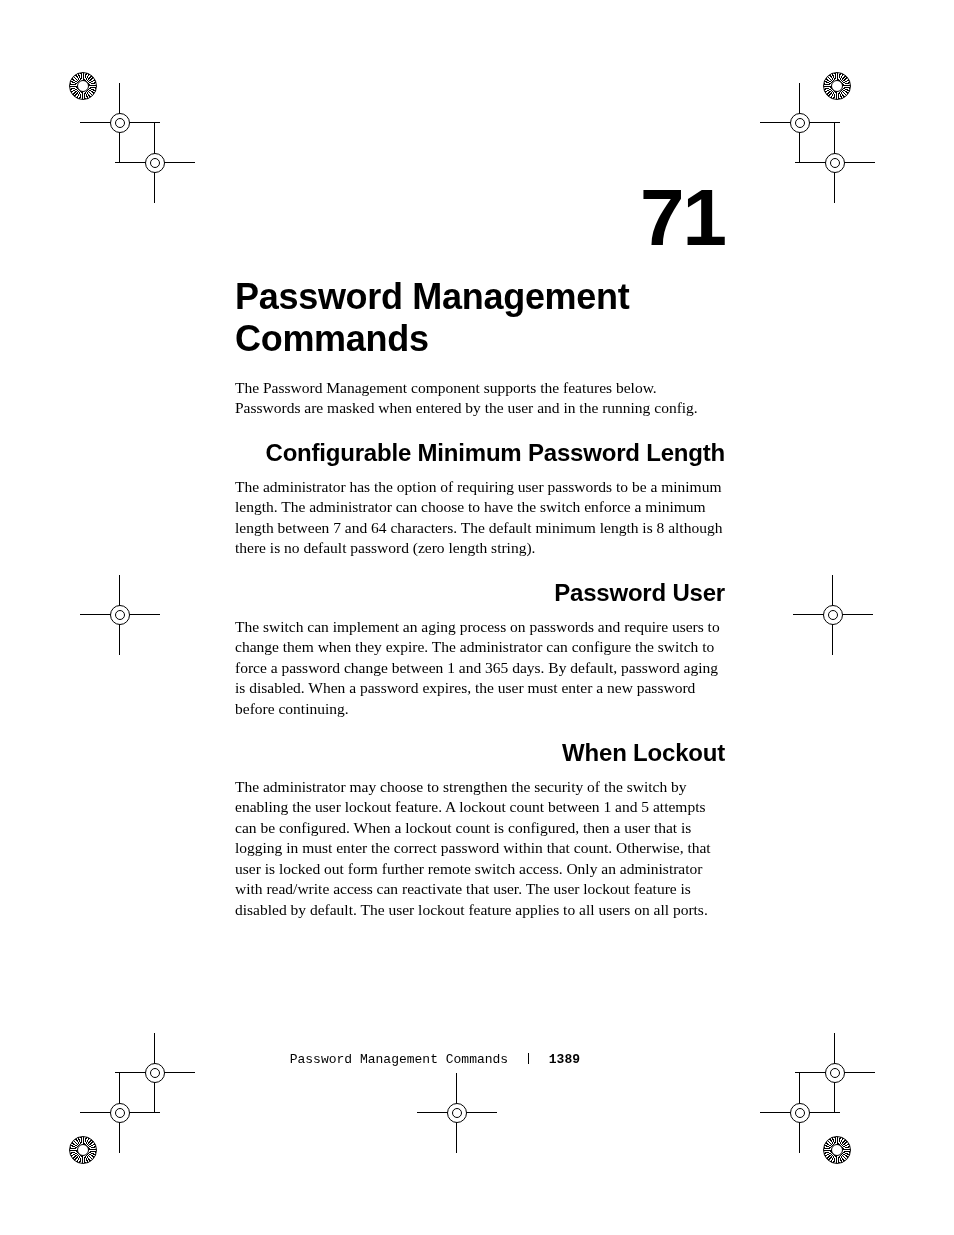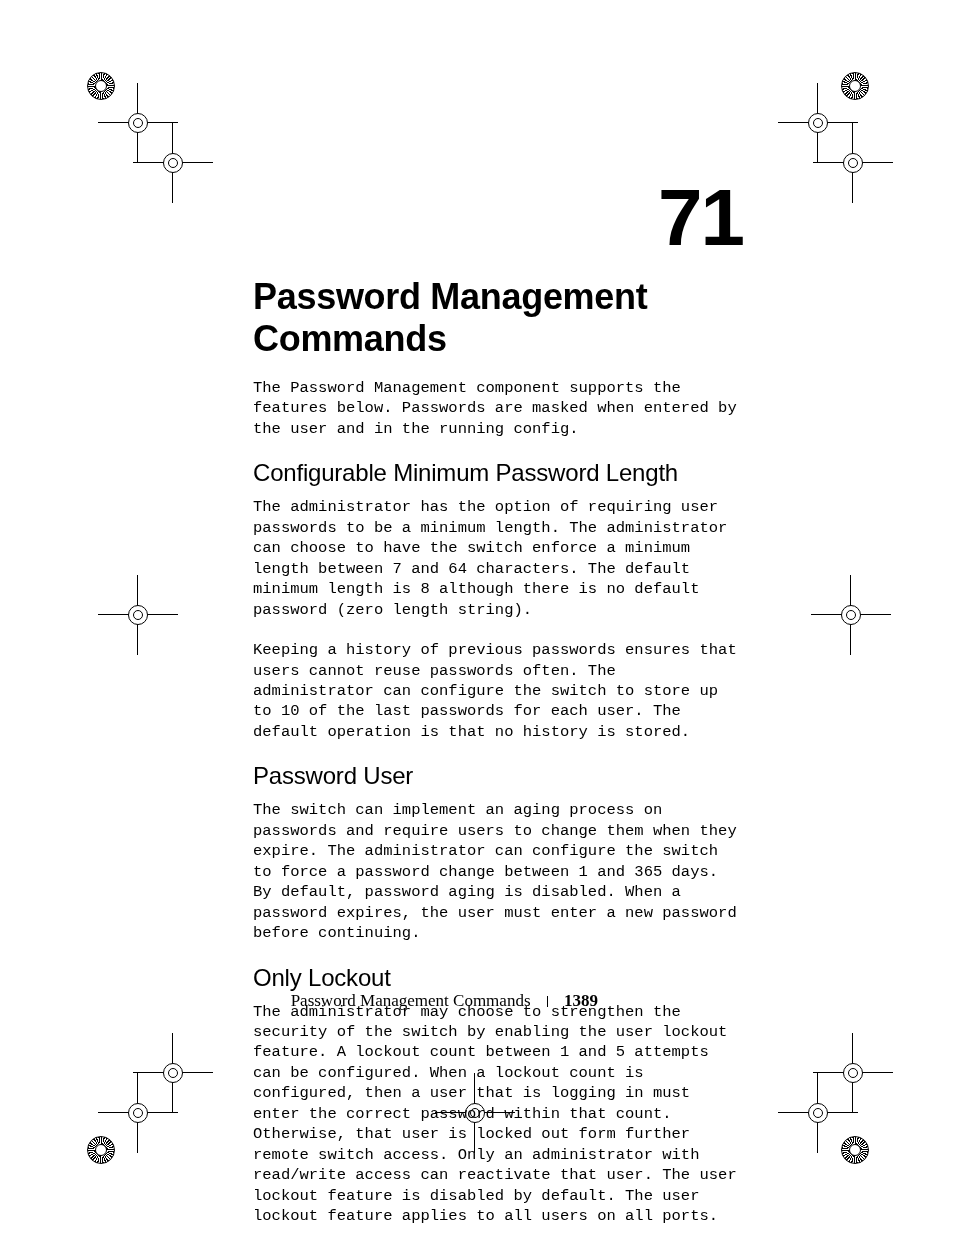--- a/index.html
+++ b/index.html
@@ -7,21 +7,20 @@
     padding: 0;
     background: #fff;
     font-family: Georgia, 'Times New Roman', serif;
     color: #000;
   }
   .page {
     position: relative;
     width: 808px;
     height: 1235px;
     box-sizing: border-box;
-    margin-left: 18px;
   }
   .content {
     position: absolute;
     left: 235px;
     top: 178px;
     width: 490px;
   }
   .chapter-number {
     font-family: "Arial Narrow", Arial, Helvetica, sans-serif;
     font-stretch: condensed;
@@ -34,40 +33,41 @@
   }
   .chapter-title {
     font-family: "Arial Narrow", Arial, Helvetica, sans-serif;
     font-stretch: condensed;
     font-weight: 800;
     font-size: 36px;
     margin: 0 0 18px 0;
     letter-spacing: -0.3px;
   }
   .body-text {
-    font-family: Liberation Mono, monospace;
+    font-family: Liberation Serif, serif;
     font-size: 15.5px;
     line-height: 1.32;
     margin: 0 0 20px 0;
   }
   .section-heading {
     font-family: "Arial Narrow", Arial, Helvetica, sans-serif;
     font-stretch: condensed;
-    font-weight: 400;
+    font-weight: 700;
     font-size: 24px;
     margin: 0 0 10px 0;
     letter-spacing: -0.2px;
+    text-align: right;
   }
   .footer {
     position: absolute;
     right: 228px;
-    top: 991px;
-    font-family: Liberation Serif, serif;
+    top: 1052px;
+    font-family: Liberation Mono, monospace;
     font-stretch: condensed;
-    font-size: 17px;
+    font-size: 13px;
   }
   .footer .sep {
     display: inline-block;
     margin: 0 12px;
     border-left: 1px solid #000;
     height: 11px;
     vertical-align: -1px;
   }
   .footer .pagenum {
     font-weight: 800;
@@ -167,26 +167,25 @@
   </div>
 
   <div class="content">
     <div class="chapter-number">71</div>
     <div class="chapter-title">Password Management Commands</div>
     <p class="body-text">The Password Management component supports the features below. Passwords are masked when entered by the user and in the running config.</p>
 
     <div class="section-heading">Configurable Minimum Password Length</div>
     <p class="body-text">The administrator has the option of requiring user passwords to be a minimum length. The administrator can choose to have the switch enforce a minimum length between 7 and 64 characters. The default minimum length is 8 although there is no default password (zero length string).</p>
 
-    <p class="body-text">Keeping a history of previous passwords ensures that users cannot reuse passwords often. The administrator can configure the switch to store up to 10 of the last passwords for each user. The default operation is that no history is stored.</p>
 
     <div class="section-heading">Password User</div>
     <p class="body-text">The switch can implement an aging process on passwords and require users to change them when they expire. The administrator can configure the switch to force a password change between 1 and 365 days. By default, password aging is disabled. When a password expires, the user must enter a new password before continuing.</p>
 
-    <div class="section-heading">Only Lockout</div>
+    <div class="section-heading">When Lockout</div>
     <p class="body-text" style="margin-bottom:0;">The administrator may choose to strengthen the security of the switch by enabling the user lockout feature. A lockout count between 1 and 5 attempts can be configured. When a lockout count is configured, then a user that is logging in must enter the correct password within that count. Otherwise, that user is locked out form further remote switch access. Only an administrator with read/write access can reactivate that user. The user lockout feature is disabled by default. The user lockout feature applies to all users on all ports.</p>
   </div>
 
   <div class="footer">
     <span>Password Management Commands</span>
     <span class="sep"></span>
     <span class="pagenum">1389</span>
   </div>
 
 </div>

